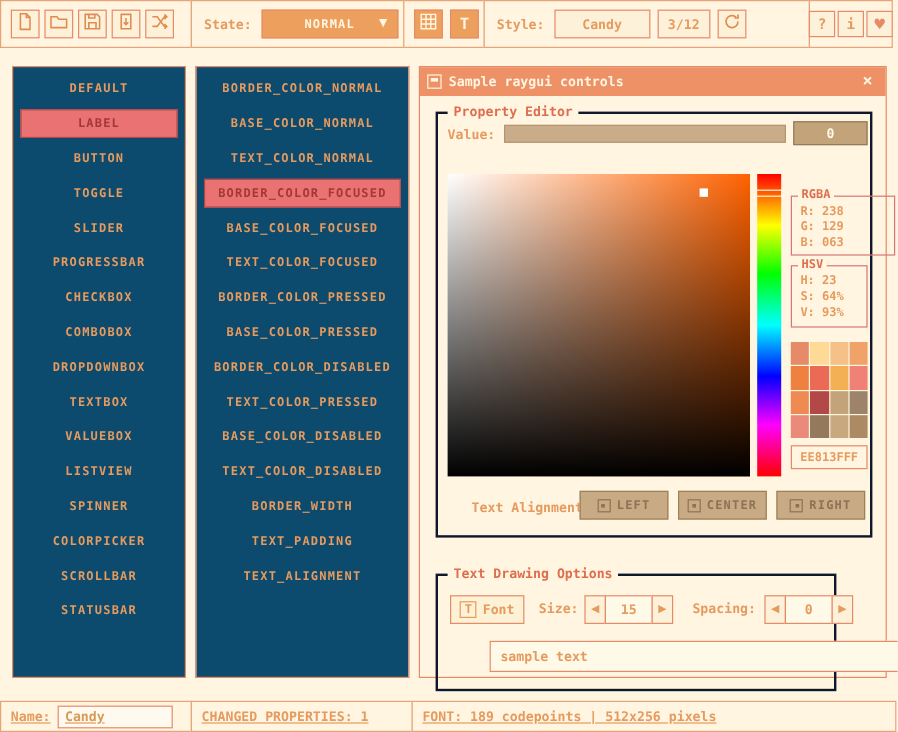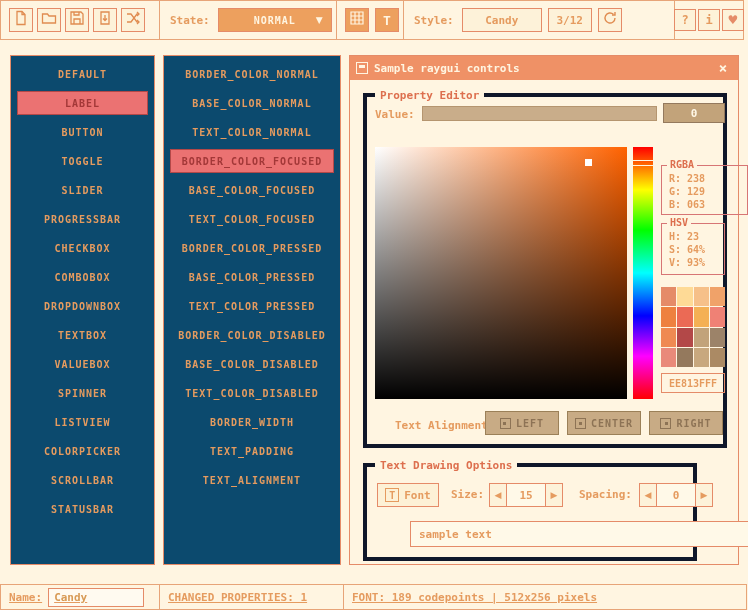--- a/index.html
+++ b/index.html
@@ -50,24 +50,24 @@
     display:flex; align-items:center; justify-content:center;
     font-size:10px; letter-spacing:1px; color:#e59b5f;
   }
   .list-item.selected { background:#eb7272; border-color:#b34848; color:#a33838; }
   
   #window { position:absolute; left:349px; top:55px; width:390px; height:510px; border:1px solid #e58b68; background:#fff5e1; }
   .titlebar { height:24px; background:#ef9166; display:flex; align-items:center; padding:0 6px; color:#fff5e1; font-size:11px; gap:6px;text-align:center; }
   .win-icon { width:12px; height:12px; border:1px solid #fff5e1; position:relative; flex:none; }
   .win-icon::after { content:''; position:absolute; left:2px; top:2px; width:6px; height:3px; background:#fff5e1; }
   .close-btn { margin-left:auto; width:18px; height:18px; display:flex; align-items:center; justify-content:center; color:#fff5e1; font-size:14px; }
-  .groupbox { position:absolute; border:4px solid #0f172a; }
+  .groupbox { position:absolute; border:2px solid #0f172a; }
   .gb-label { position:absolute; top:-8px; left:8px; background:#fff5e1; padding:0 5px; font-size:11px; color:#dd6f4e; white-space:nowrap; }
   .pe-group { left:13px; top:37px; width:364px; height:355px; }
-  .tdo-group { left:13px; top:407px; width:334px; height:98px;text-decoration:underline; }
+  .tdo-group { left:13px; top:422px; width:334px; height:98px;text-decoration:underline; }
   .abs { position:absolute; }
   .lbl { font-size:11px; color:#e59b5f; white-space:nowrap; }
   .value-slider { left:55px; top:9px; width:235px; height:15px; background:#c9ad8a; border:1px solid #b5956f; }
   .value-box { left:296px; top:6px; width:62px; height:20px; background:#c2a37a; border:1px solid #94795d; color:#fff8e7; font-size:11px; display:flex; align-items:center; justify-content:center; }
   .picker {
     left:8px; top:50px; width:252px; height:252px;
     background: linear-gradient(to top, #000, rgba(0,0,0,0)), linear-gradient(to right, #ffffff, #ff6200);
   }
   .picker-cursor { position:absolute; left:210px; top:12px; width:7px; height:7px; background:#ffffff; }
   .hue-bar {
@@ -216,38 +216,38 @@
     <div class="list-item selected">LABEL</div>
     <div class="list-item">BUTTON</div>
     <div class="list-item">TOGGLE</div>
     <div class="list-item">SLIDER</div>
     <div class="list-item">PROGRESSBAR</div>
     <div class="list-item">CHECKBOX</div>
     <div class="list-item">COMBOBOX</div>
     <div class="list-item">DROPDOWNBOX</div>
     <div class="list-item">TEXTBOX</div>
     <div class="list-item">VALUEBOX</div>
+    <div class="list-item">LISTVIEW</div>
     <div class="list-item">SPINNER</div>
-    <div class="list-item">LISTVIEW</div>
     <div class="list-item">COLORPICKER</div>
     <div class="list-item">SCROLLBAR</div>
     <div class="list-item">STATUSBAR</div>
   </div>
 
 <div class="panel" id="properties-list">
     <div class="list-item">BORDER_COLOR_NORMAL</div>
     <div class="list-item">BASE_COLOR_NORMAL</div>
     <div class="list-item">TEXT_COLOR_NORMAL</div>
     <div class="list-item selected">BORDER_COLOR_FOCUSED</div>
     <div class="list-item">BASE_COLOR_FOCUSED</div>
     <div class="list-item">TEXT_COLOR_FOCUSED</div>
     <div class="list-item">BORDER_COLOR_PRESSED</div>
     <div class="list-item">BASE_COLOR_PRESSED</div>
+    <div class="list-item">BORDER_COLOR_DISABLED</div>
     <div class="list-item">TEXT_COLOR_PRESSED</div>
-    <div class="list-item">BORDER_COLOR_DISABLED</div>
     <div class="list-item">BASE_COLOR_DISABLED</div>
     <div class="list-item">TEXT_COLOR_DISABLED</div>
     <div class="list-item">BORDER_WIDTH</div>
     <div class="list-item">TEXT_PADDING</div>
     <div class="list-item">TEXT_ALIGNMENT</div>
   </div>
 
 <div id="window">
   <div class="titlebar">
     <span class="win-icon"></span>

